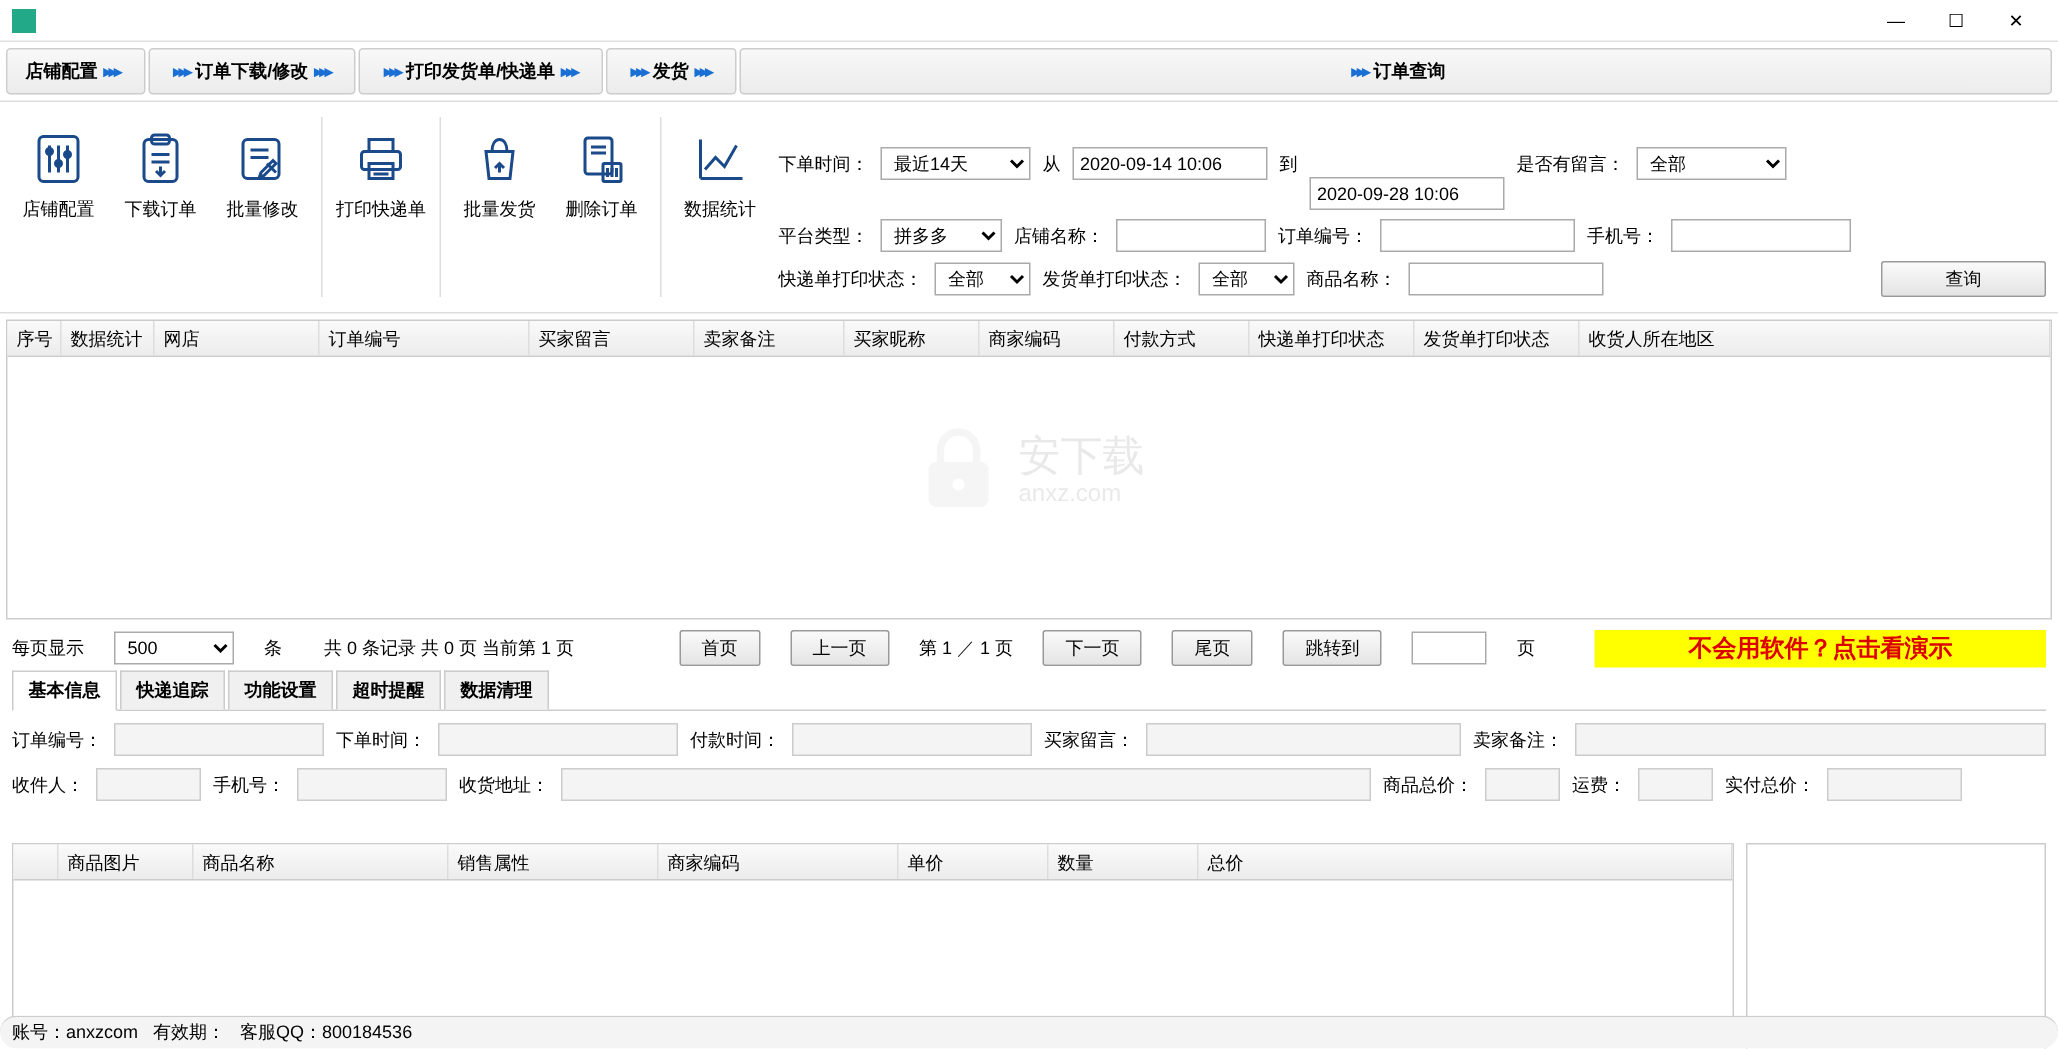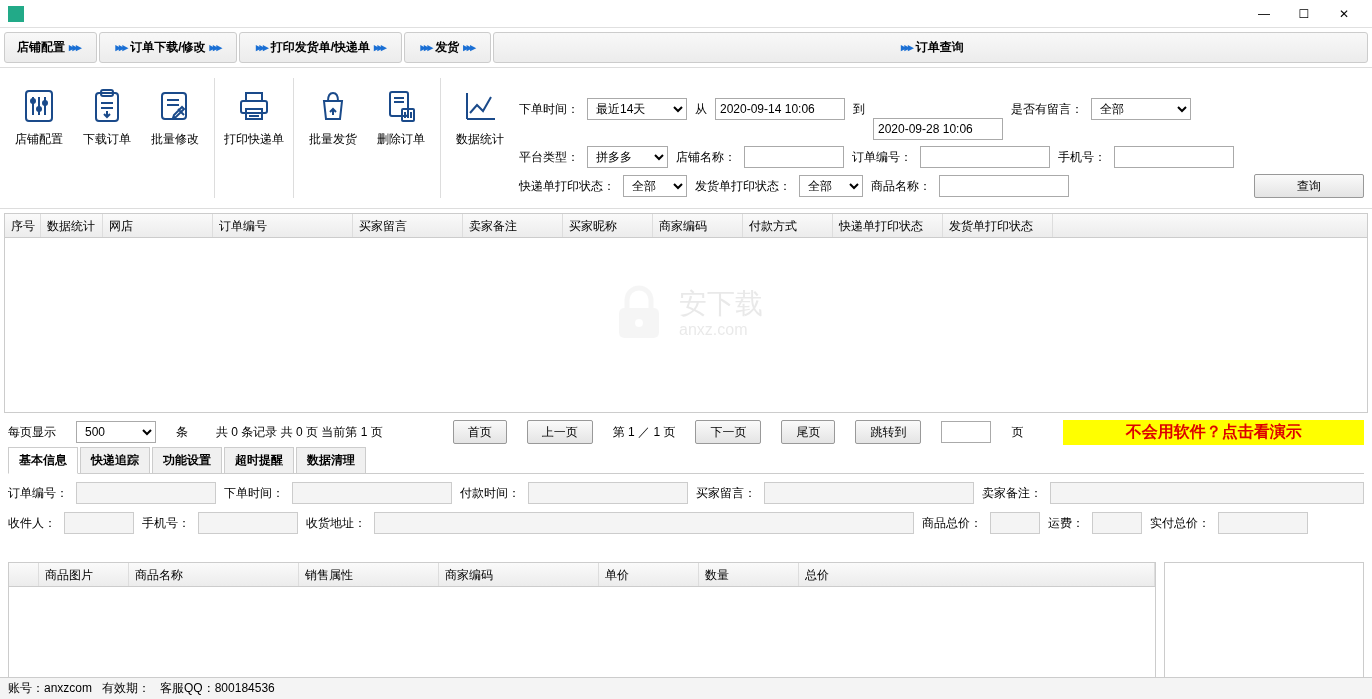--- a/index.html
+++ b/index.html
@@ -38,21 +38,21 @@
 .detail-tab { padding: 4px 10px; border: 1px solid #ccc; border-bottom: none; background: #f0f0f0; cursor: pointer; margin-right: 2px; font-weight: bold; }
 .detail-tab.active { background: #fff; border-bottom: 1px solid #fff; margin-bottom: -1px; }
 .detail-body { padding: 8px; display: flex; flex-direction: column; gap: 8px; }
 .detail-row { display: flex; align-items: center; gap: 8px; }
 .detail-row label { white-space: nowrap; }
 .detail-row input { background: #f4f4f4; border: 1px solid #ccc; }
 .sub-table-area { display: flex; gap: 8px; margin: 20px 8px; }
 .sub-table { flex: 1; border: 1px solid #ccc; height: 120px; }
 .side-box { width: 200px; border: 1px solid #ccc; height: 140px; }
 .save-row { text-align: center; padding: 6px; }
-.statusbar { position: absolute; bottom: 0; left: 0; right: 0; height: 22px; background: #f4f4f4; border-top: 1px solid #ccc; display: flex; align-items: center; padding: 0 8px; gap: 10px; }
+.statusbar { position: absolute; bottom: 0; left: 0; right: 0; height: 22px; background: #f4f4f4; border-top: 1px solid #ccc; display: flex; align-items: center; padding: 0 8px; gap: 10px; border-radius: 11px; }
 </style>
 </head>
 <body>
 
 <div class="titlebar">
   <div class="icon"></div>
   <div class="spacer"></div>
   <div class="wbtn">—</div>
   <div class="wbtn">☐</div>
   <div class="wbtn">✕</div>
@@ -206,20 +206,21 @@
     <div class="th" style="width:62px">数据统计</div>
     <div class="th" style="width:110px">网店</div>
     <div class="th" style="width:140px">订单编号</div>
     <div class="th" style="width:110px">买家留言</div>
     <div class="th" style="width:100px">卖家备注</div>
     <div class="th" style="width:90px">买家昵称</div>
     <div class="th" style="width:90px">商家编码</div>
     <div class="th" style="width:90px">付款方式</div>
     <div class="th" style="width:110px">快递单打印状态</div>
     <div class="th" style="width:110px">发货单打印状态</div>
+    <div class="th" style="flex:1">收货人所在地区</div>
   </div>
   <div class="watermark">
     <svg class="lock" viewBox="0 0 60 60">
         <rect x="10" y="25" width="40" height="30" rx="5" fill="#ccc"></rect>
         <path d="M18 25v-8a12 12 0 0124 0v8" fill="none" stroke="#ccc" stroke-width="5"></path>
         <circle cx="30" cy="40" r="4" fill="#fff"></circle>
       </svg>
     <div>
         <div class="wm-text">安下载</div>
         <div class="wm-sub">anxz.com</div>

